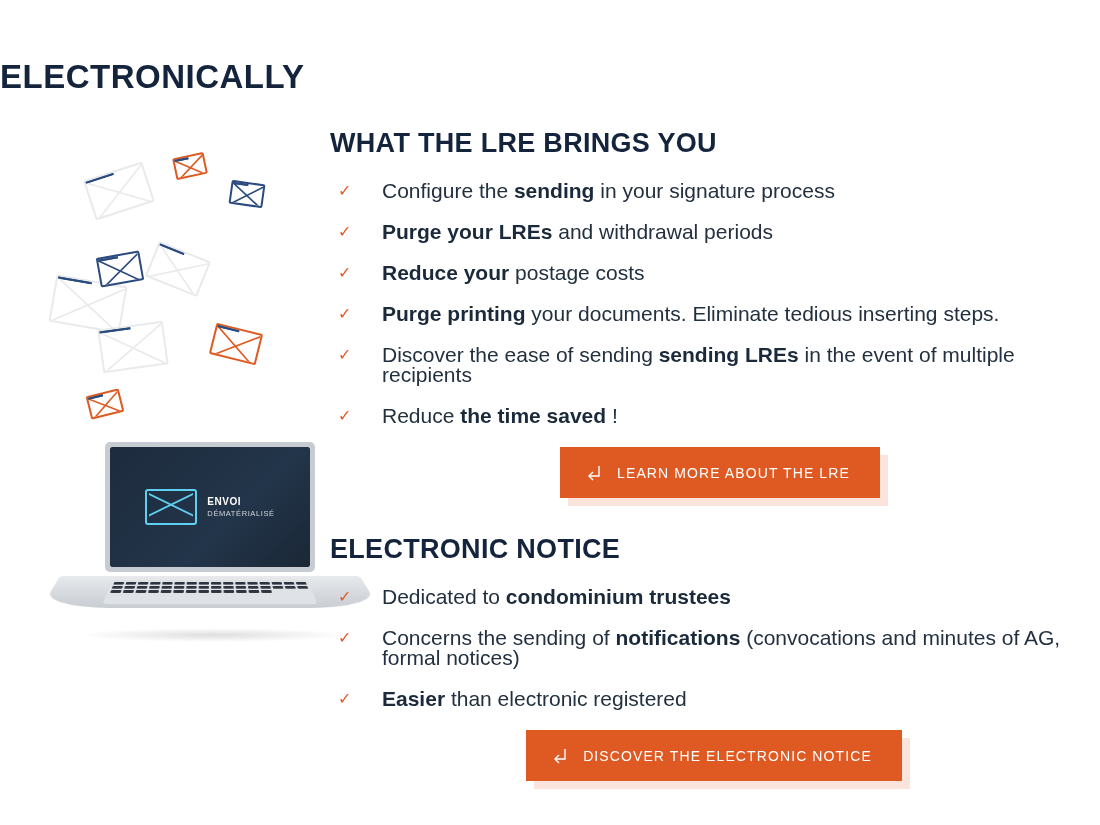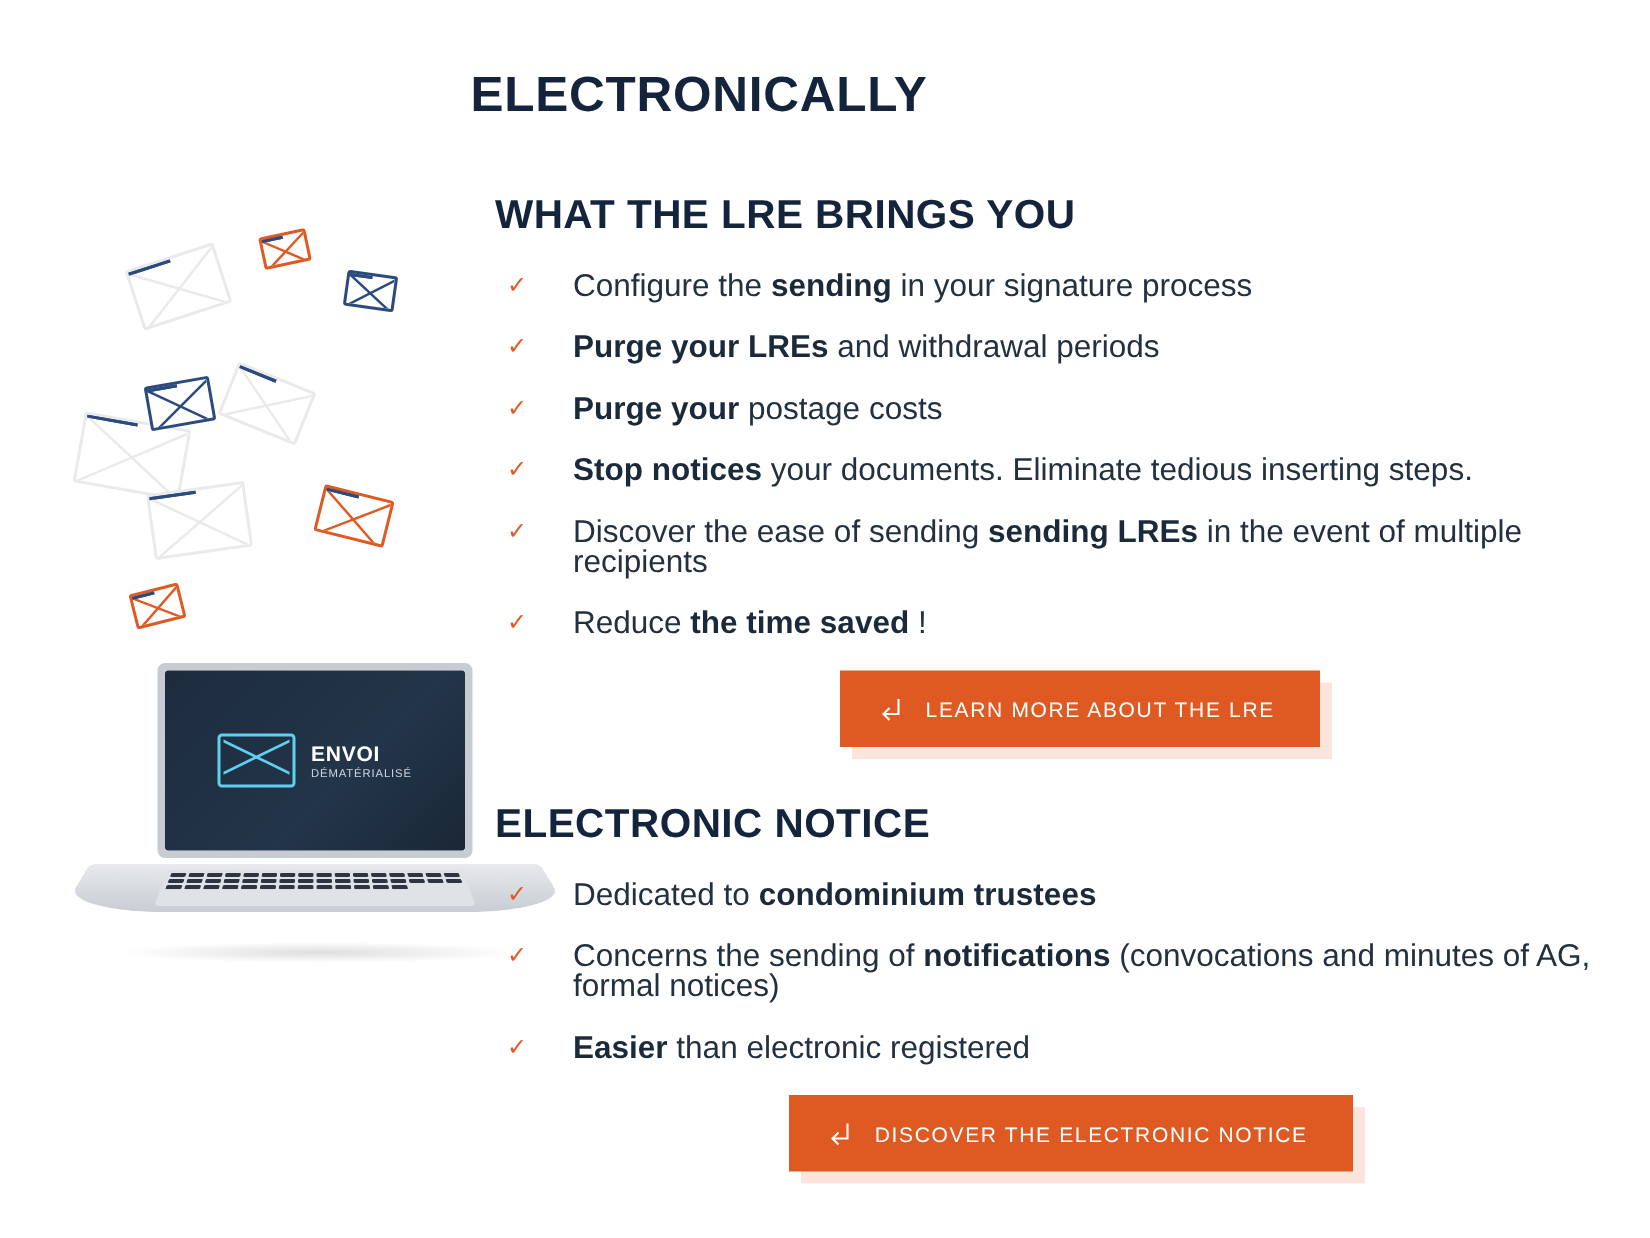--- a/index.html
+++ b/index.html
@@ -10,22 +10,21 @@
     font-family: "Liberation Sans", sans-serif;
     overflow: hidden;
   }
   .page {
     position: relative;
     width: 1100px; height: 825px;
     background: #ffffff;
   }
   .main-title {
     position: absolute;
-    top: 22px; left: 0; width: 932px;
-    text-align: center;
+    top: 36px; left: 0; width: 932px;
     font-size: 33px;
     font-weight: bold;
     letter-spacing: 0.5px;
     color: #14243c;
   }
   
   .illustration {
     position: absolute;
     left: 40px; top: 130px;
     width: 290px; height: 520px;
@@ -85,21 +84,21 @@
   }
   .screen-env::before {
     content: "";
     position: absolute; right: 2px; top: 2px;
     width: 44px; height: 24px;
     border-top: 2px solid #5fd0f0;
     transform: skewY(-26deg);
     transform-origin: top right;
   }
   .screen-text { color: #ffffff; line-height: 1.25; }
-  .screen-text .t1 { font-size: 14px; font-weight: bold; letter-spacing: 0.5px; }
+  .screen-text .t1 { font-size: 10px; font-weight: bold; letter-spacing: 0.5px; }
   .screen-text .t2 { font-size: 7.5px; letter-spacing: 0.6px; color: #cfd6de; }
   .laptop-base {
     position: absolute; left: 0px; top: 134px; width: 300px; height: 46px;
     background: linear-gradient(180deg,#e8eaed 0%, #c9ced4 100%);
     border-radius: 4px 4px 60px 60px / 4px 4px 22px 22px;
     transform: perspective(320px) rotateX(52deg);
     transform-origin: top center;
   }
   .keyboard {
     position: absolute; left: 52px; top: 138px; width: 196px; height: 34px;
@@ -290,25 +289,25 @@
       <li>
         <span class="check">✓</span>
         <span class="btext"><span>Configure the </span><b>sending</b><span> in your signature process</span></span>
       </li>
       <li>
         <span class="check">✓</span>
         <span class="btext"><span></span><b>Purge your LREs</b><span> and withdrawal periods</span></span>
       </li>
       <li>
         <span class="check">✓</span>
-        <span class="btext"><span></span><b>Purge your</b><span> postage costs</span></span>
-      </li>
-      <li>
-        <span class="check">✓</span>
-        <span class="btext"><span></span><b>Stop notices</b><span> your documents. Eliminate tedious inserting steps.</span></span>
+        <span class="btext"><span></span><b>Reduce your</b><span> postage costs</span></span>
+      </li>
+      <li>
+        <span class="check">✓</span>
+        <span class="btext"><span></span><b>Purge printing</b><span> your documents. Eliminate tedious inserting steps.</span></span>
       </li>
       <li>
         <span class="check">✓</span>
         <span class="btext"><span>Discover the ease of sending </span><b>sending LREs</b><span> in the event of multiple recipients</span></span>
       </li>
       <li>
         <span class="check">✓</span>
         <span class="btext"><span>Reduce </span><b>the time saved</b><span> !</span></span>
       </li>
     </ul>

